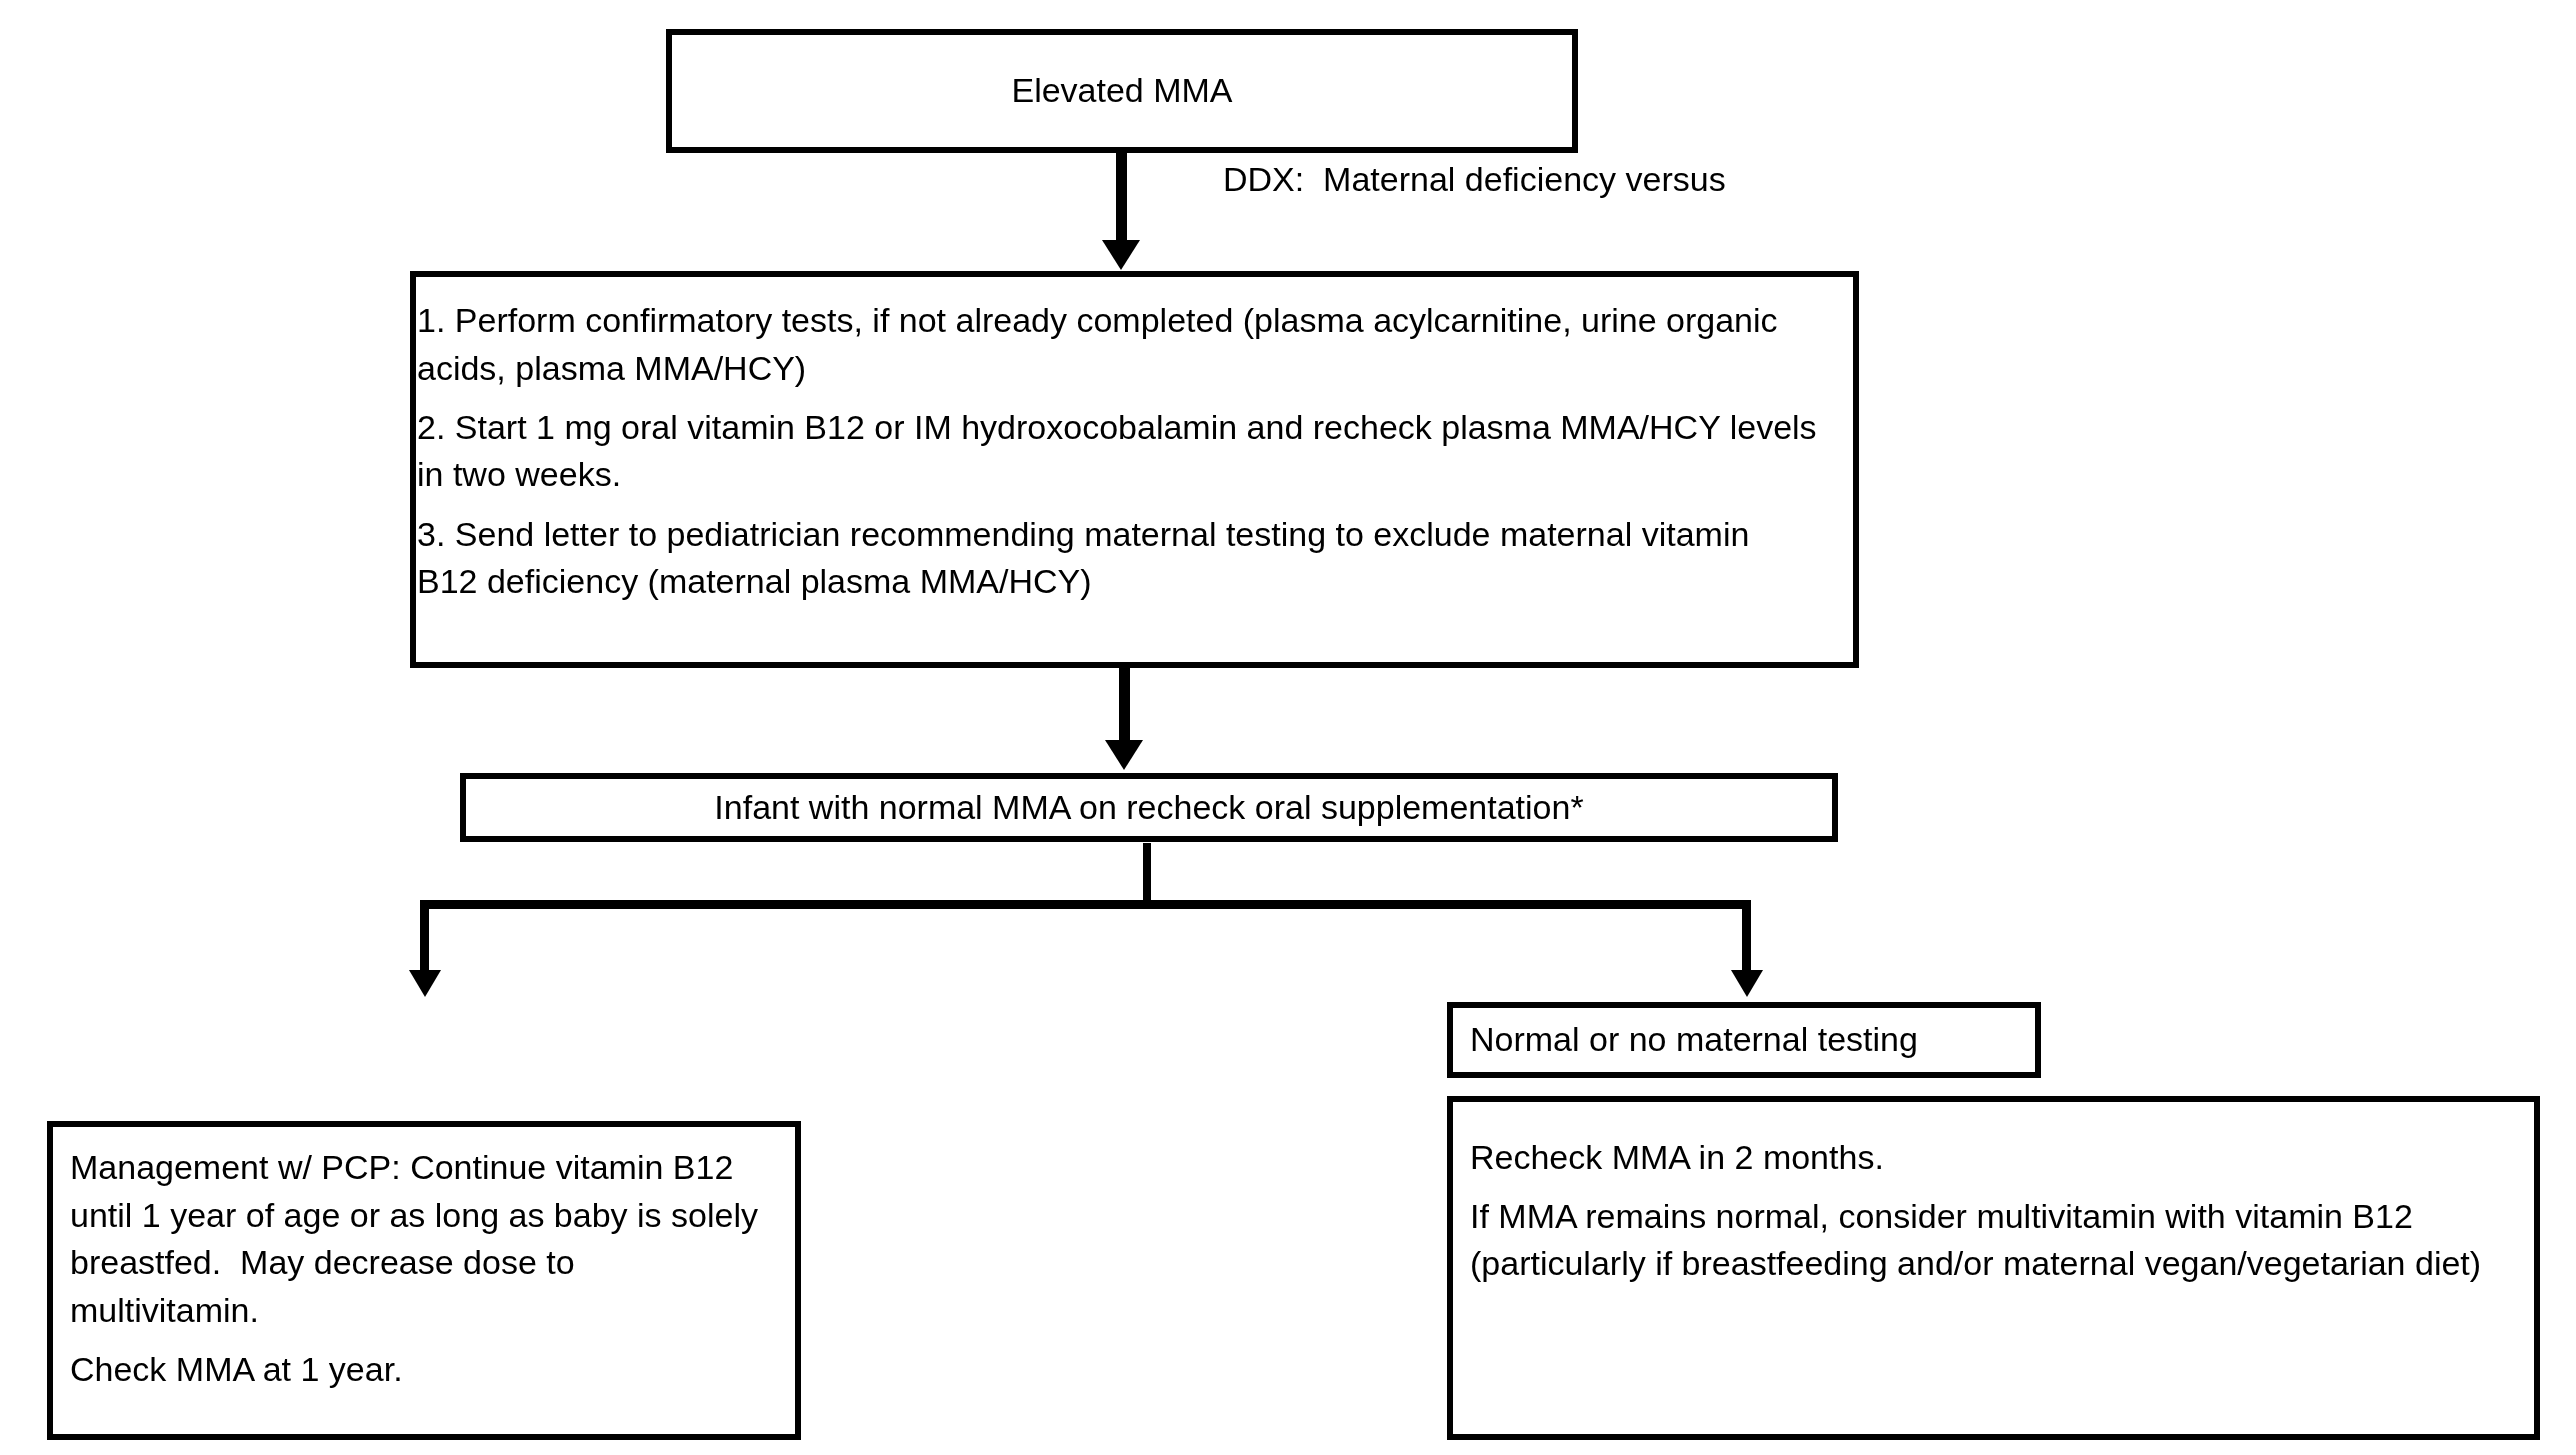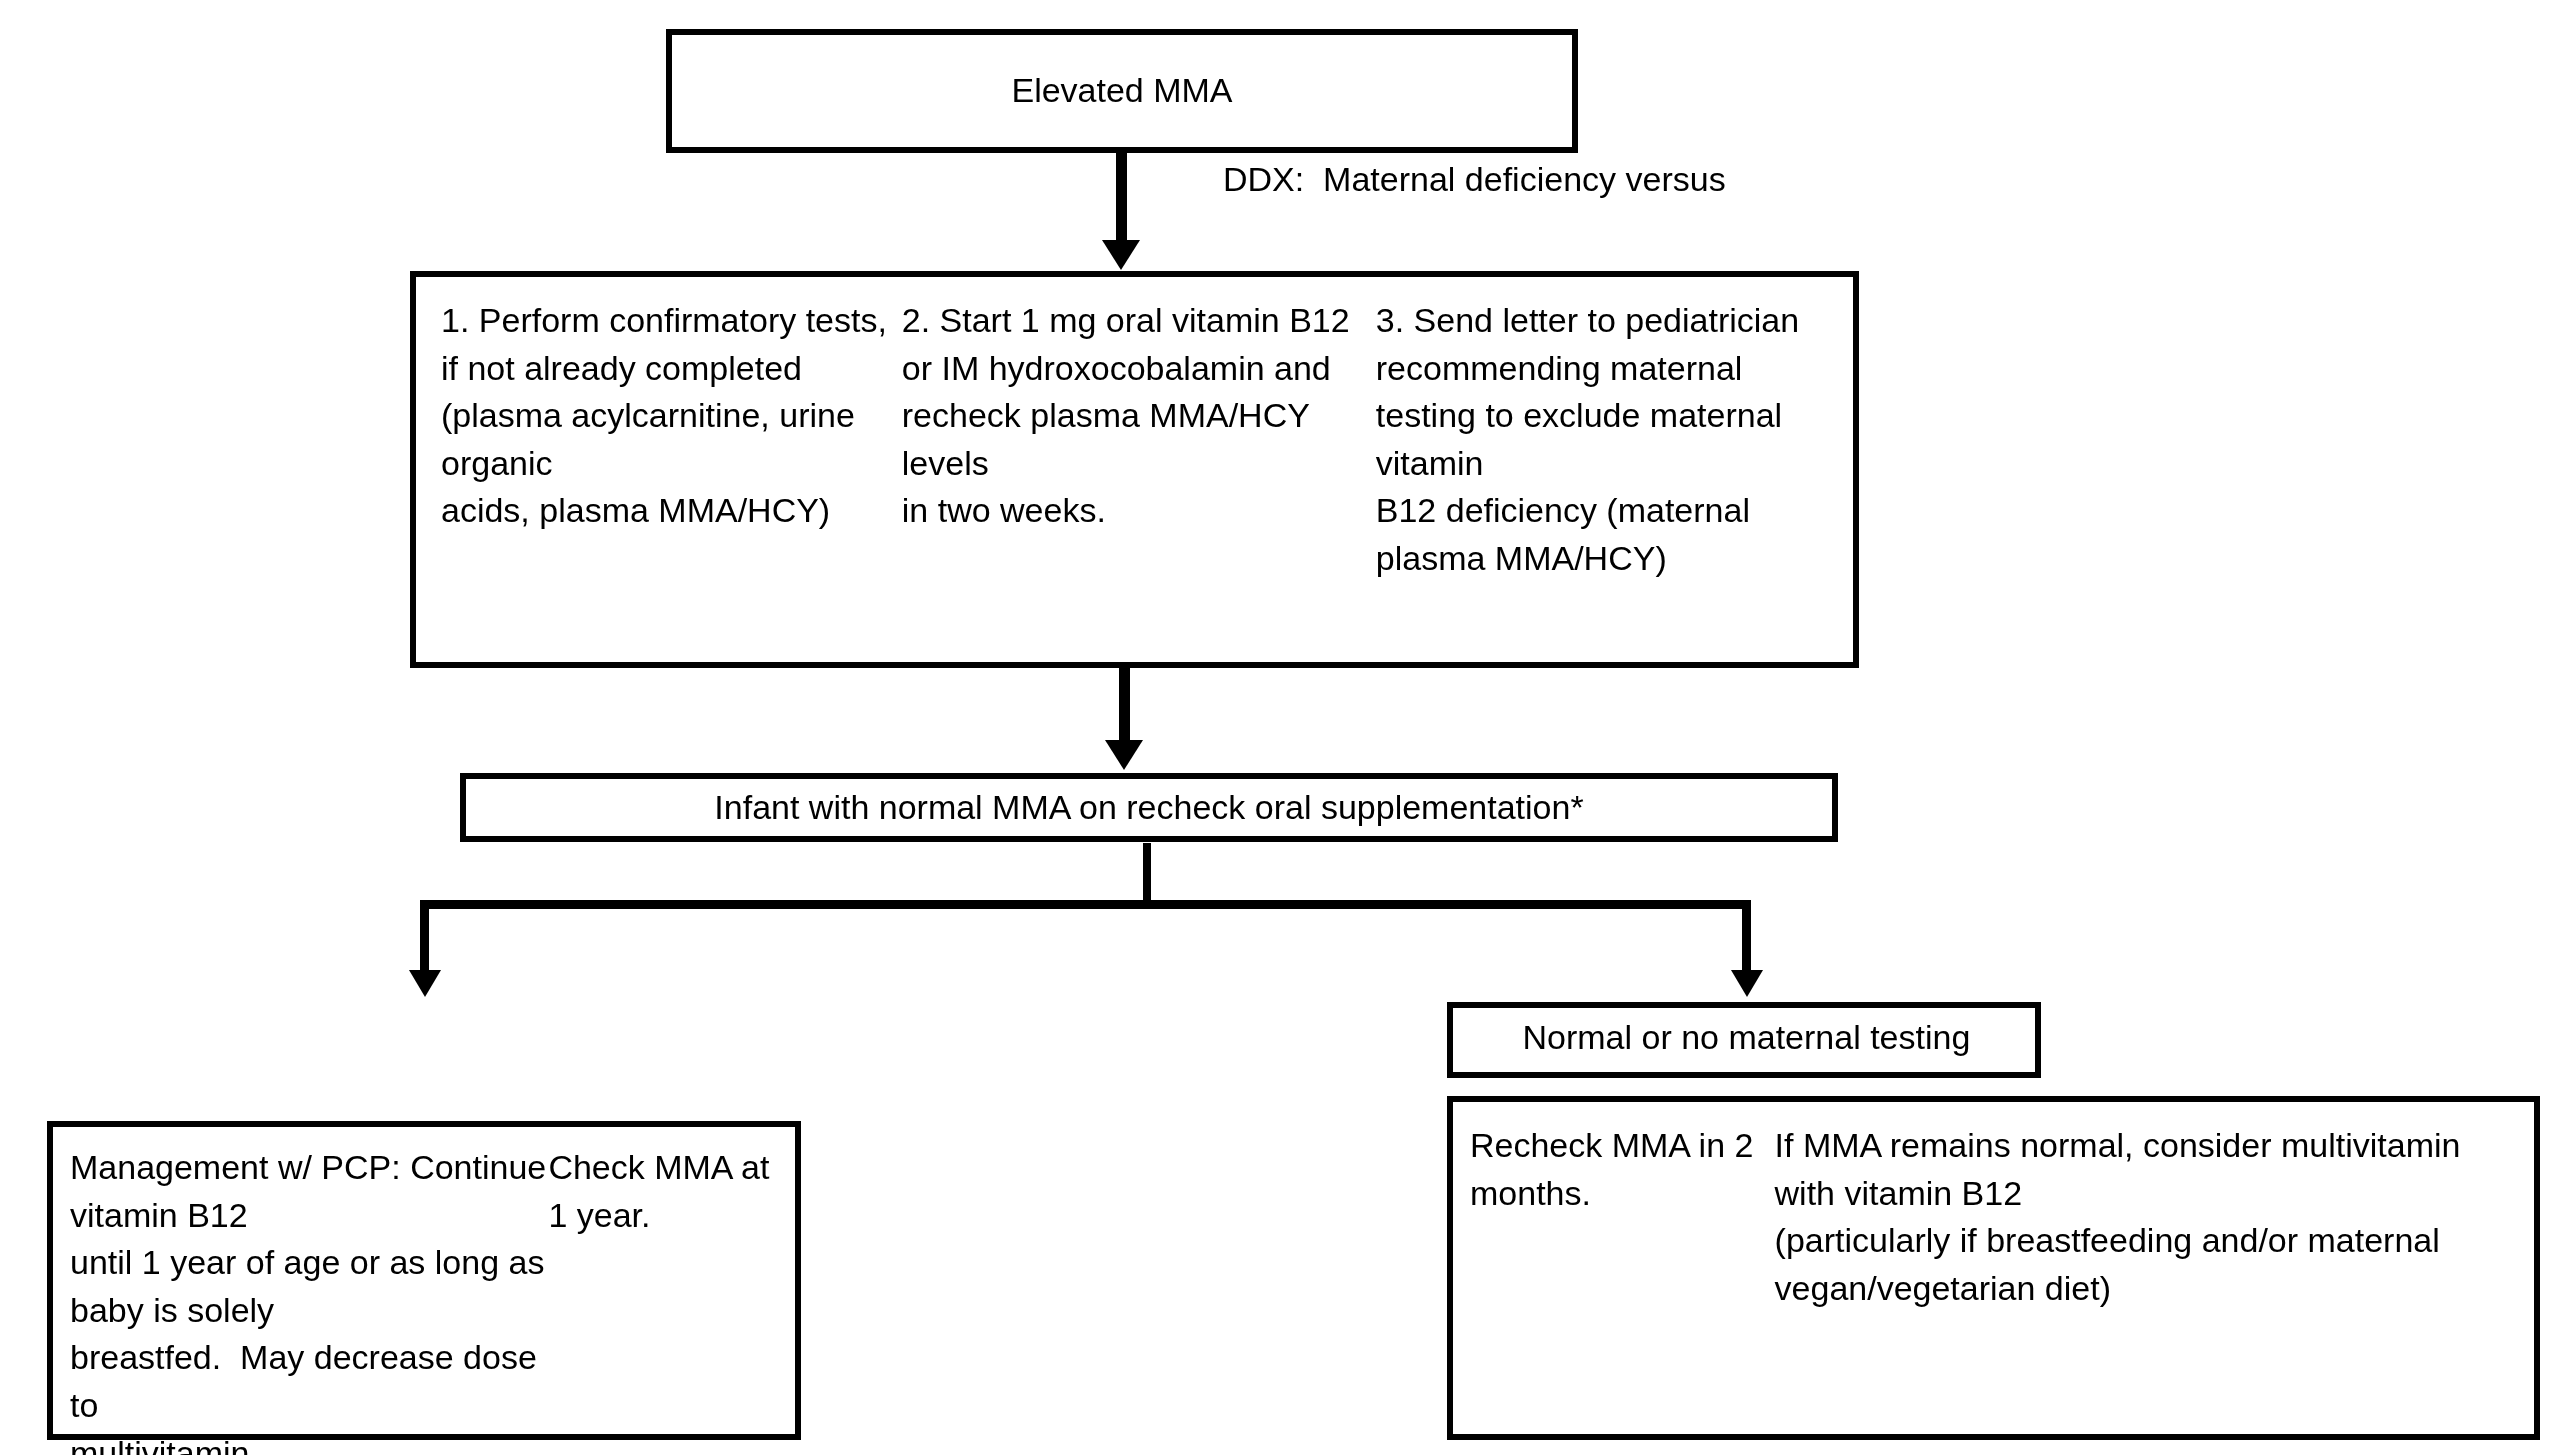--- a/index.html
+++ b/index.html
@@ -19,21 +19,21 @@
   .node {
     position: absolute;
     box-sizing: border-box;
     background: #ffffff;
     border: 6.1px solid #000000;
   }
   .node-inner {
     position: absolute;
     left: 0; top: 0; right: 0; bottom: 0;
     display: flex;
-    flex-direction: row;
+    flex-direction: column;
     justify-content: center;
     box-sizing: border-box;
   }
   .node-inner.left {
     align-items: flex-start;
   }
   .node-inner.center {
     align-items: center;
   }
   .txt {
@@ -84,21 +84,21 @@
       <div class="txt">Elevated MMA</div>
     </div>
   </div>
 
   <div class="vline" style="left:1116px; top:153px; width:10.7px; height:92px;"></div>
   <div class="arrowhead" style="left:1102px; top:240px;"></div>
 
   <div class="annot" style="left:1177px; top:155px;margin-left:46px;">DDX:  Maternal deficiency versus</div>
 
   <div class="node" style="left:410px; top:271px; width:1449px; height:397px;">
-    <div class="node-inner left" style="padding:20px 26px 20px 25px; justify-content:flex-start;">
+    <div class="node-inner left" style="padding:20px 26px 20px 1px; justify-content:flex-start;">
       <div class="txt">1. Perform confirmatory tests, if not already completed (plasma acylcarnitine, urine organic
 acids, plasma MMA/HCY)</div>
       <span class="blank"></span>
       <div class="txt">2. Start 1 mg oral vitamin B12 or IM hydroxocobalamin and recheck plasma MMA/HCY levels
 in two weeks.</div>
       <span class="blank"></span>
       <div class="txt">3. Send letter to pediatrician recommending maternal testing to exclude maternal vitamin
 B12 deficiency (maternal plasma MMA/HCY)</div>
     </div>
   </div>

